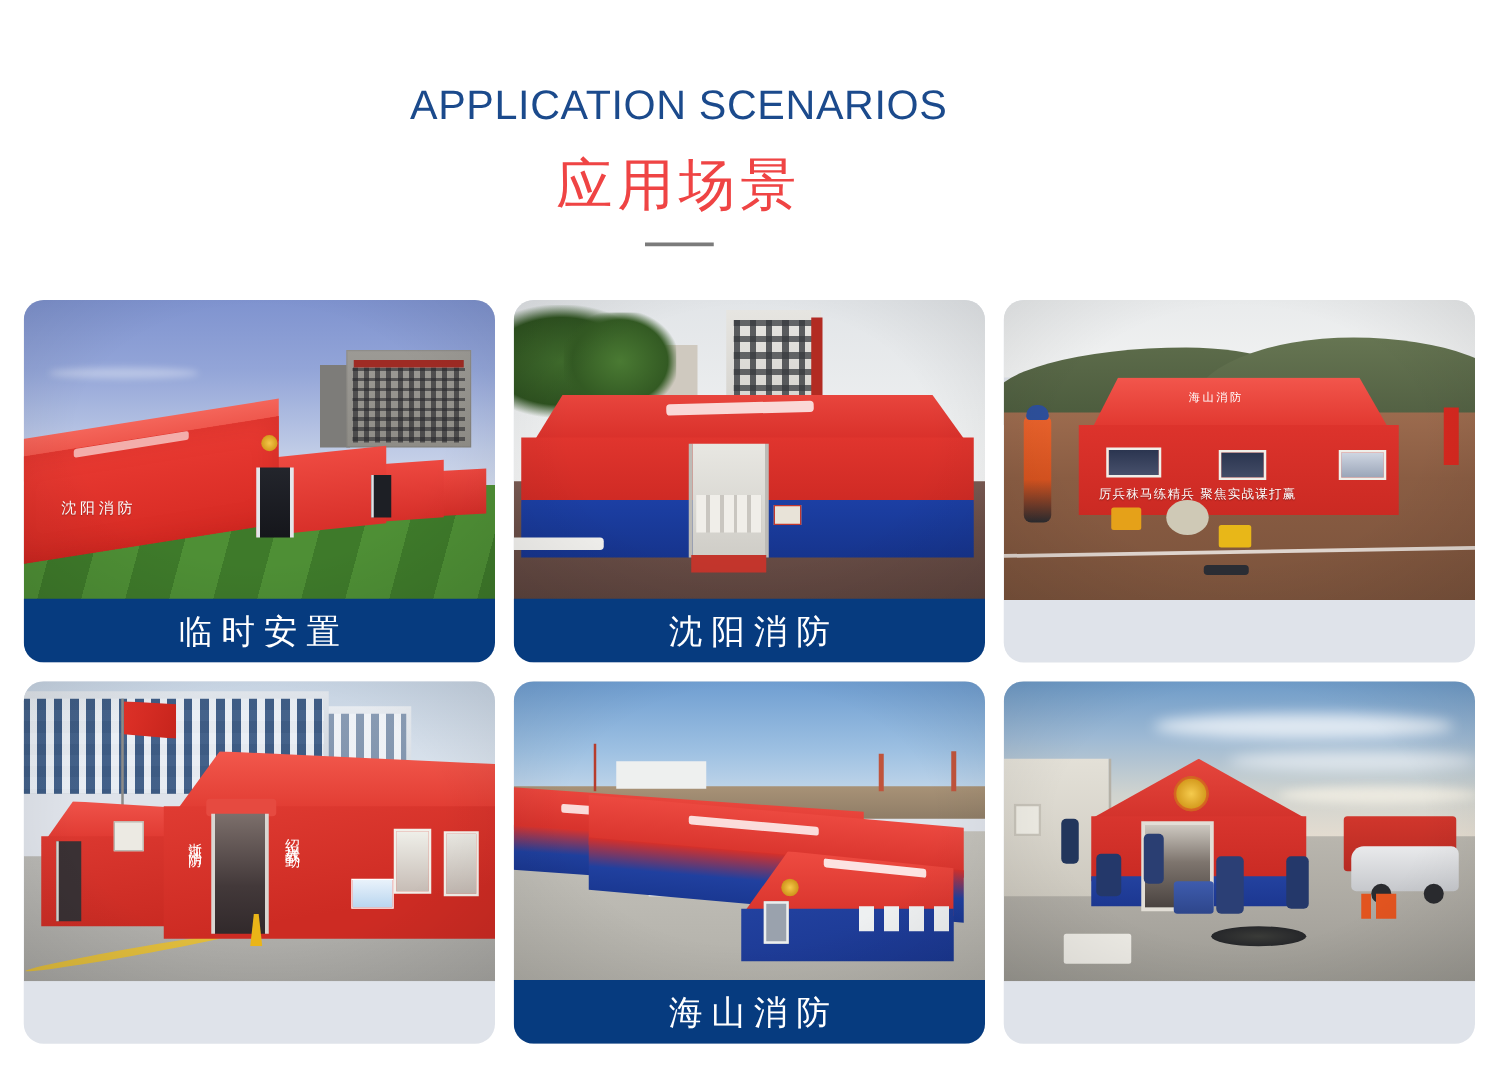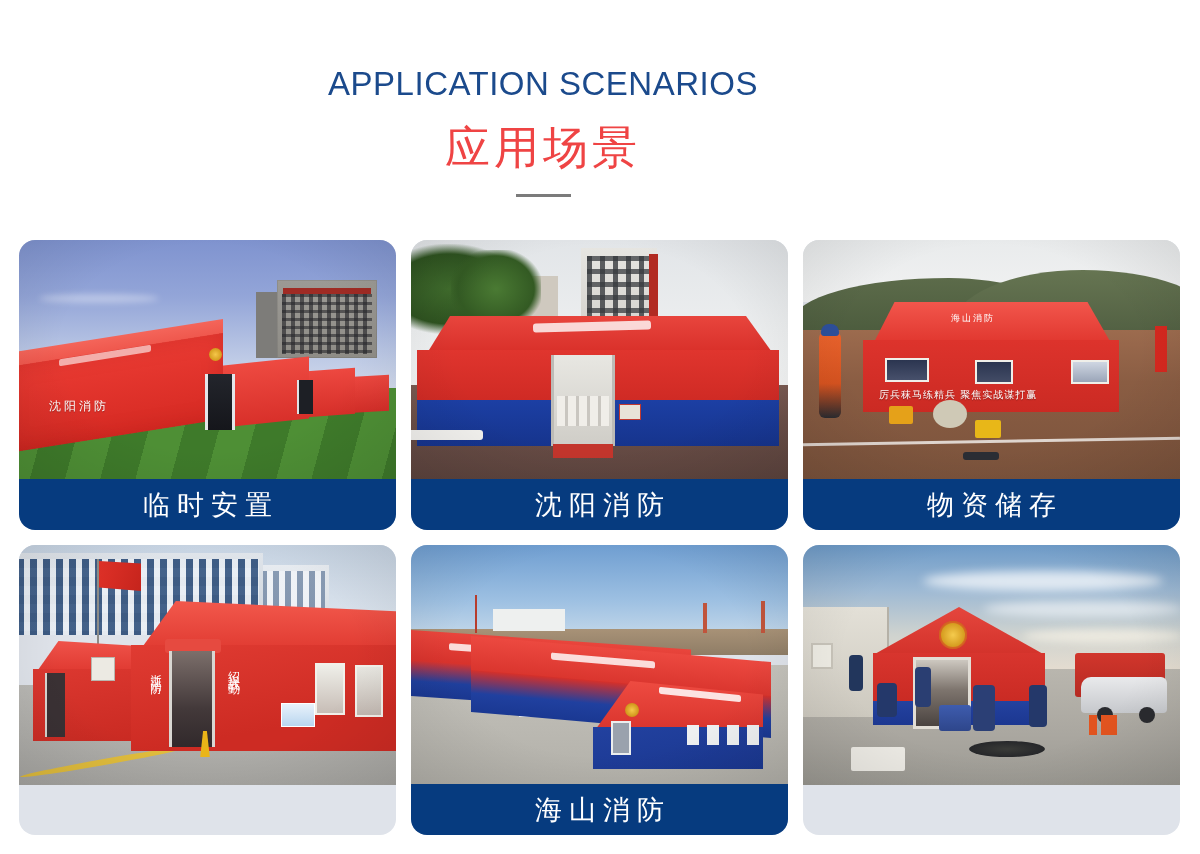--- a/index.html
+++ b/index.html
@@ -401,21 +401,20 @@
             <div class="p3-bantext">厉兵秣马练精兵 聚焦实战谋打赢</div>
           </div>
           <div class="shape p3-dish"></div>
           <div class="shape p3-gen1"></div>
           <div class="shape p3-gen2"></div>
           <div class="shape p3-drone"></div>
           <div class="shape p3-fire"></div>
           <div class="shape p3-helm"></div>
         </div>
       </div>
-      <div class="caption">物资储存</div>
     </div>
 
     <div class="card">
       <div class="photo">
         <div class="scene">
           <div class="sky p4-sky"></div>
           <div class="shape p4-bld2"></div>
           <div class="shape p4-bld"></div>
           <div class="ground p4-ground"></div>
           <div class="shape p4-yellowline"></div>

